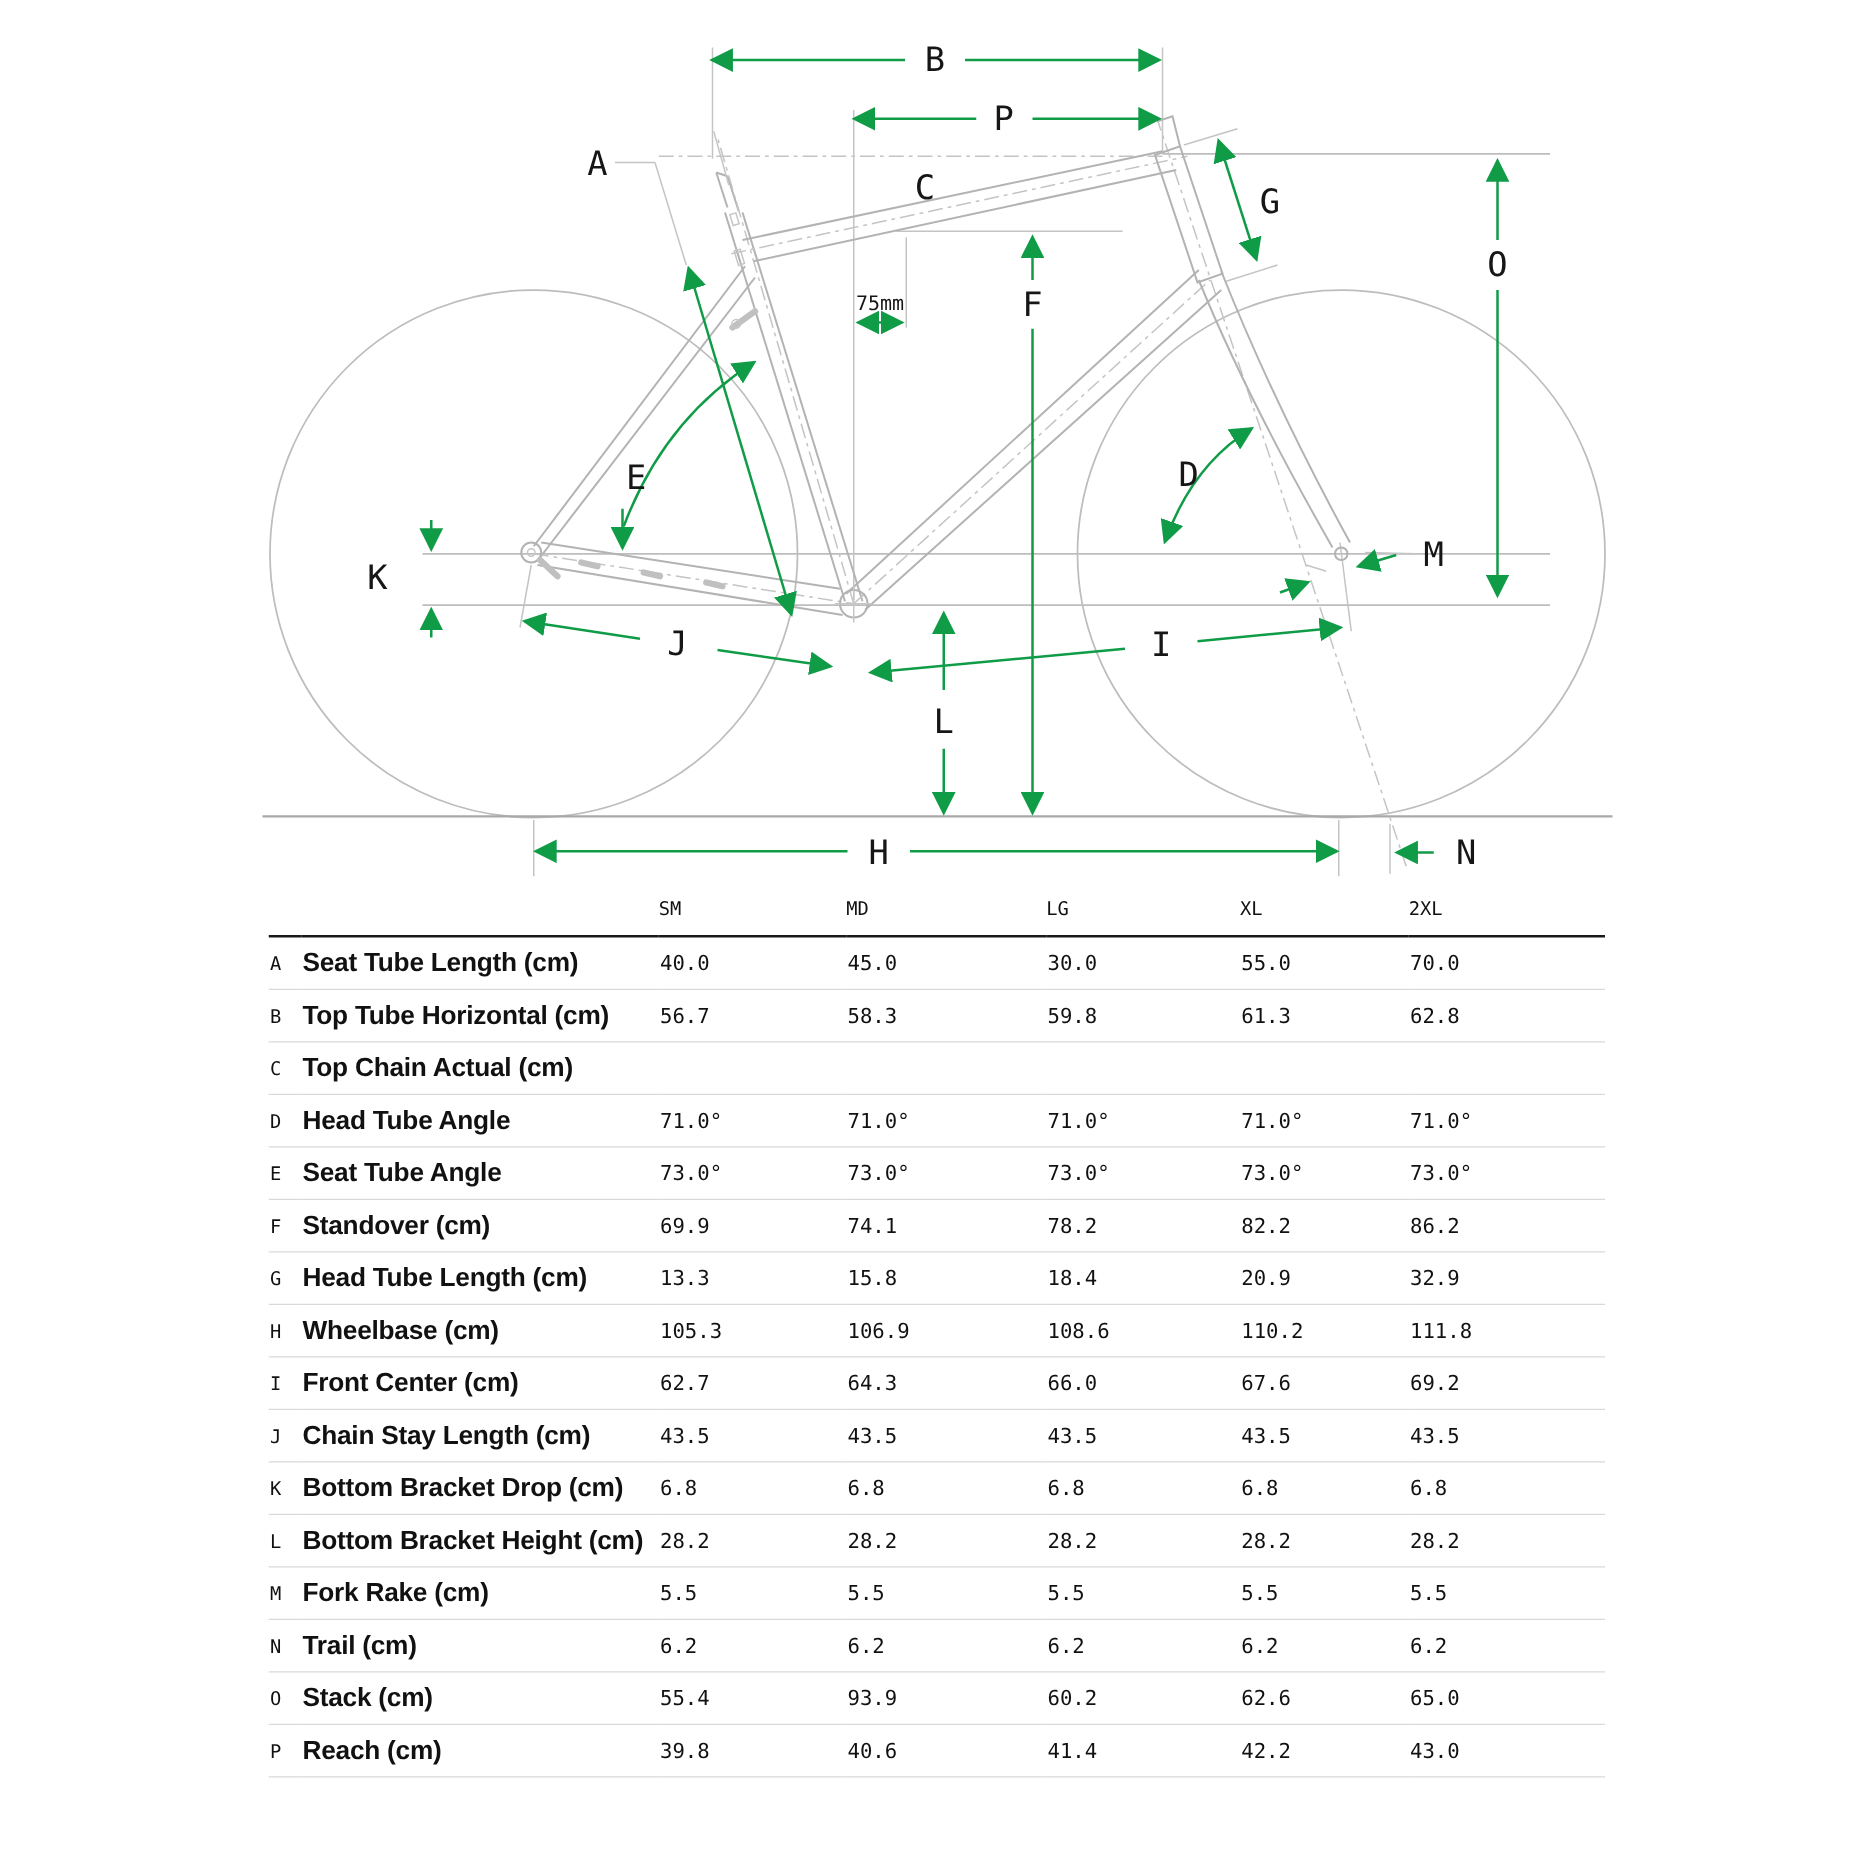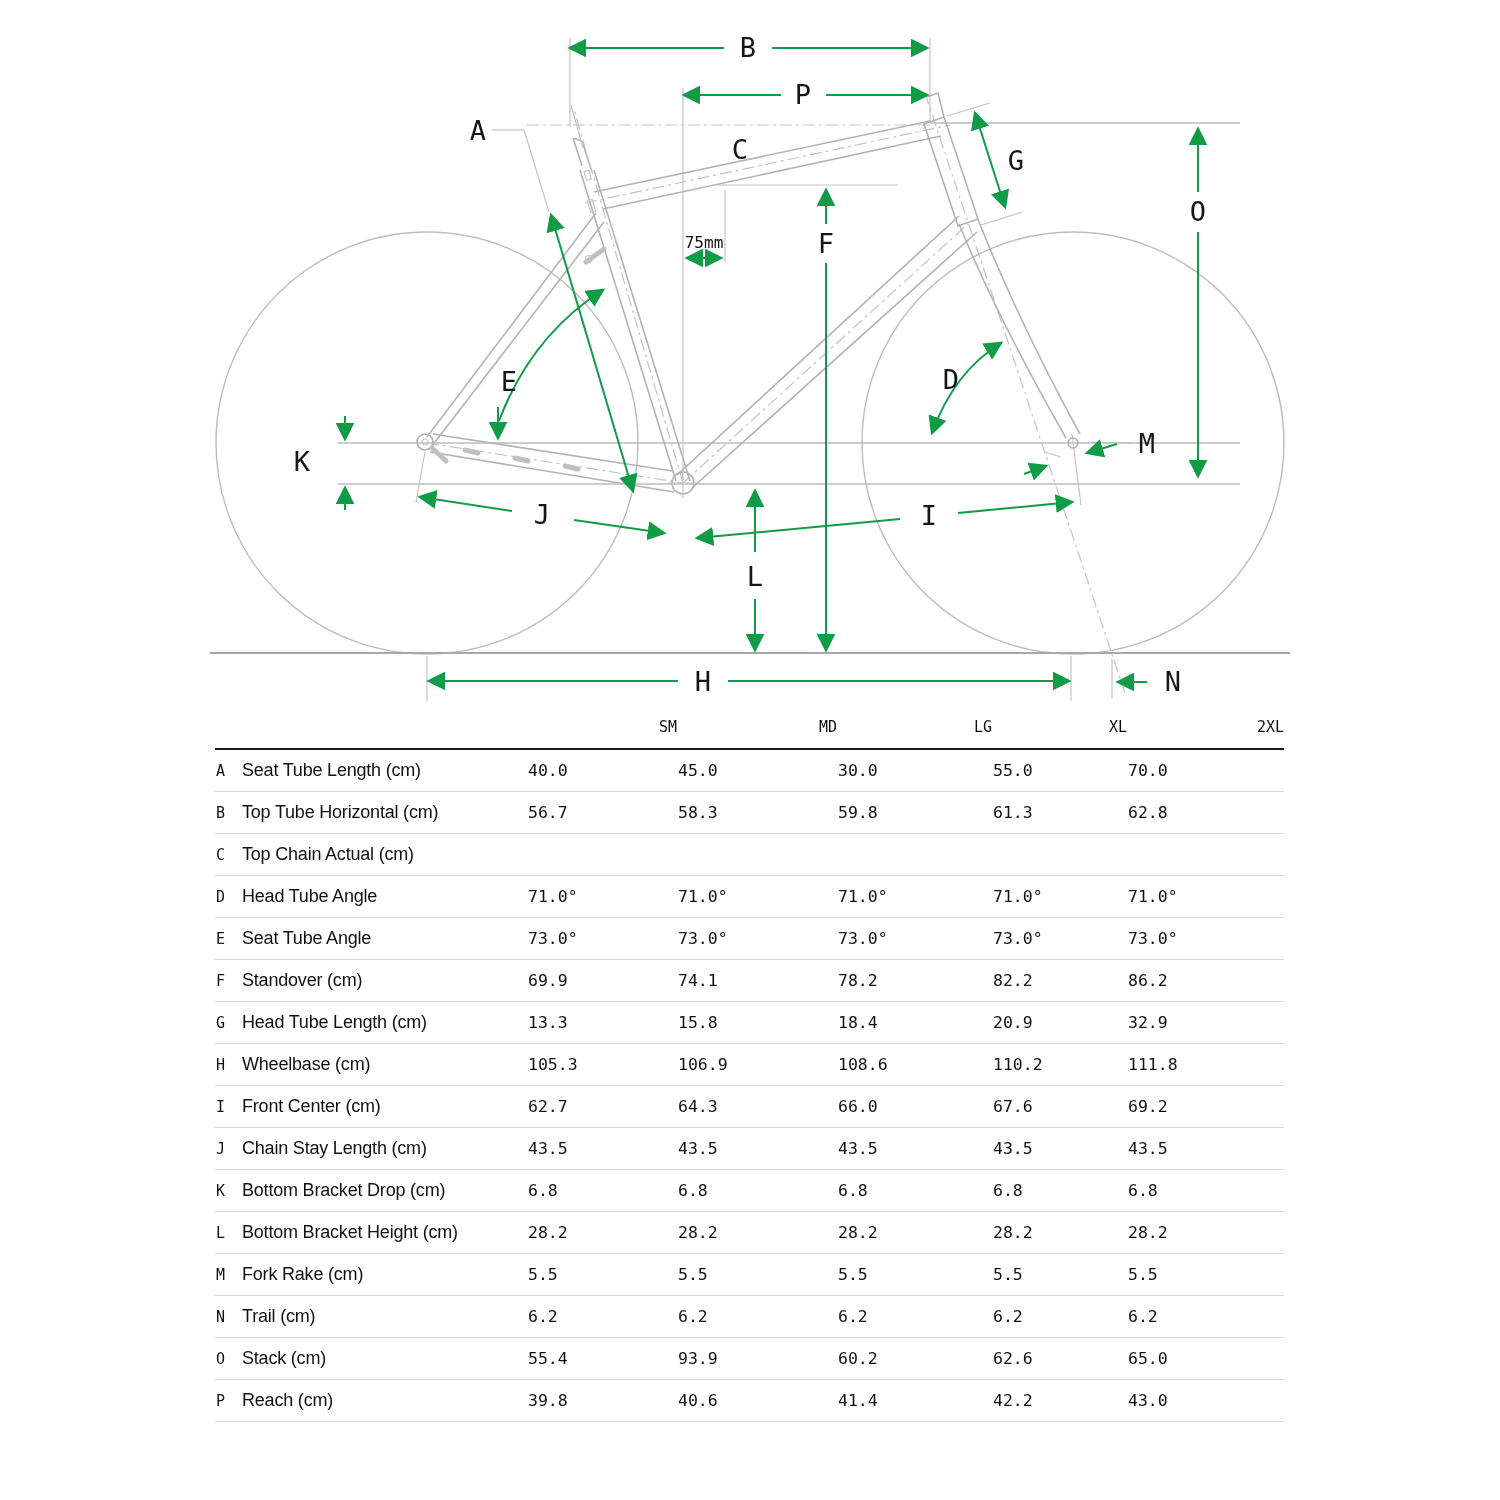--- a/index.html
+++ b/index.html
@@ -14,25 +14,25 @@
   .framesoft{stroke:#c6c6c6;stroke-width:1.2;fill:none;}
   .dashdot{stroke:#c4c4c4;stroke-width:1.2;fill:none;stroke-dasharray:12 4 3 4;}
   .tick{stroke:#c4c4c4;stroke-width:1.2;fill:none;}
   .ground{stroke:#a8a8a8;stroke-width:1.8;fill:none;}
   .detail{stroke:#c0c0c0;stroke-width:5;stroke-linecap:round;fill:none;}
 
   .table-wrap{margin-left:215px;width:1069px;}
   h1[data-name="table-title"]{margin:26px 0 34px 0;font-size:48px;font-weight:bold;letter-spacing:-1.5px;color:#0d0d0d;}
   table{width:100%;border-collapse:collapse;table-layout:fixed;}
   thead td{font-family:"DejaVu Sans Mono",monospace;font-size:15px;color:#111;padding:0 0 12px 0;}
-  thead tr{border-bottom:2px solid #1a1a1a;text-align:right;}
+  thead tr{border-bottom:2px solid #1a1a1a;}
   tbody tr{border-bottom:1px solid #d9d9d9;}
   tbody td{height:39px;vertical-align:middle;}
   td.l{font-family:"DejaVu Sans Mono",monospace;font-size:15px;}
-  td.n{font-weight:normal;font-size:18px;letter-spacing:-0.2px;}
+  td.n{font-weight:bold;font-size:21px;letter-spacing:-0.2px;}
   td.v{font-family:"DejaVu Sans Mono",monospace;font-size:16.5px;}
 </style>
 </head>
 <body>
 
 <svg data-name="geometry-diagram" width="1500" height="718" viewBox="0 0 1500 718">
   <defs>
     <marker id="ar" viewBox="0 0 10 10" refX="8.6" refY="5" markerWidth="9.5" markerHeight="9.5" orient="auto-start-reverse">
       <path d="M0 0 L10 5 L0 10 z" fill="#109c47"></path>
     </marker>

